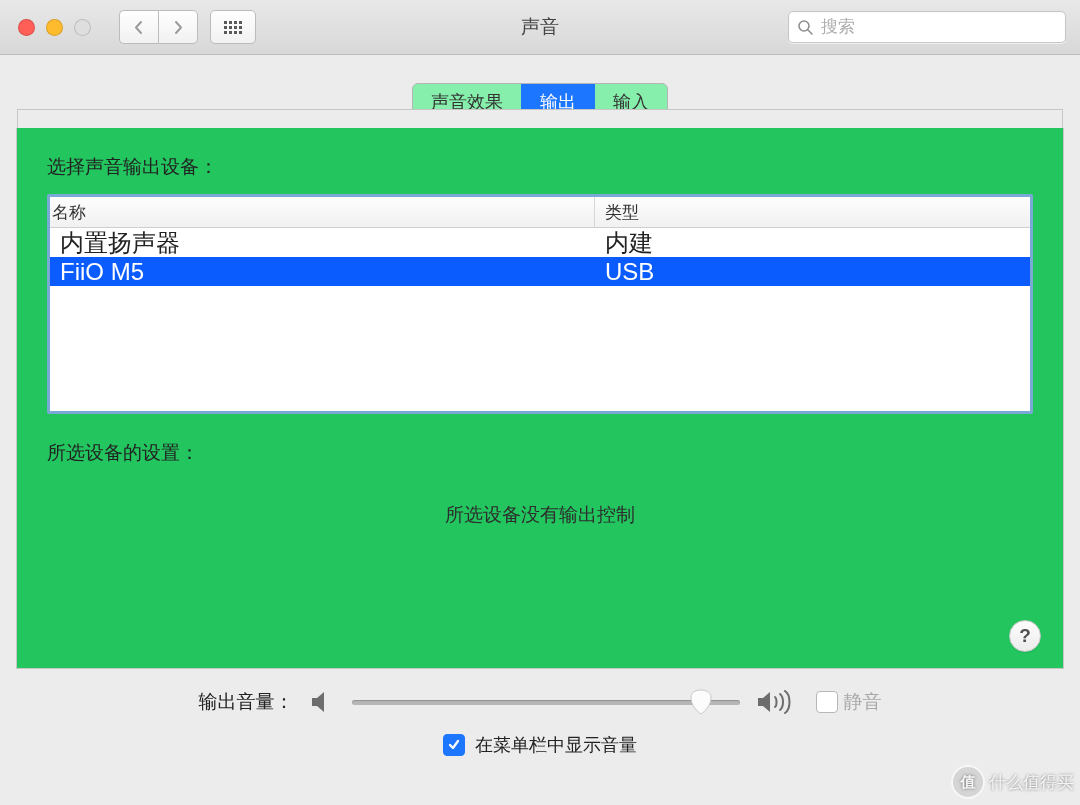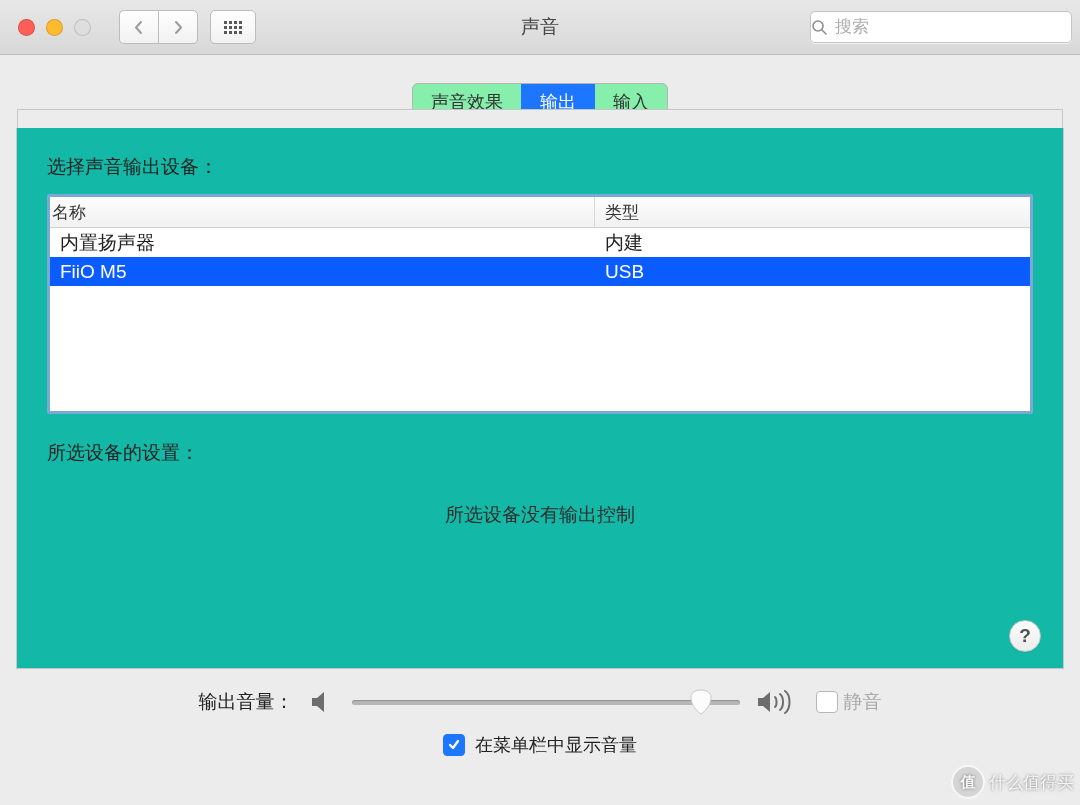--- a/index.html
+++ b/index.html
@@ -51,27 +51,27 @@
   }
   .gridglyph {
     display: grid; grid-template-columns: repeat(4,3px); grid-auto-rows: 3px; gap: 2px;
   }
   .gridglyph span {background:#585858;}
   .wintitle {
     position: absolute; left:0; right:0; text-align:center;
     font-size: 19px; color:#454545; pointer-events:none;
   }
   .searchwrap {
-    position: absolute; right: 8px; top: 11px;
+    position: absolute; right: 14px; top: 11px;
     width: 260px; height: 30px;
     border: 1px solid #c6c6c6;
     border-radius: 5px;
     background: #fff;
     display: flex; align-items: center;
-    padding: 0 0;
+    padding: 0 8px;
     box-shadow: 0 1px 0 rgba(255,255,255,0.6), inset 0 1px 2px rgba(0,0,0,0.03);
   }
   .searchwrap svg {flex: none; color:#8e8e8e;}
   .searchwrap input {
     border:none; outline:none; flex:1; font-size:17px; color:#333; background:transparent;
     margin-left:6px;
   }
   .searchwrap input::placeholder{color:#aeaeae;}
   
   .content {
@@ -90,21 +90,21 @@
   }
   .tabseg .seg + .seg {border-left:1px solid #c4b5fd;}
   .tabseg .seg.active { background:#1c76ff; color:#fff; border-left-color:#1c76ff;}
   .tabseg .seg.active + .seg {border-left-color:#1c76ff;}
   .panel {
     margin-top:12px;
     border:1px solid #c6c6c6;
     border-top:none;
     height: 540px;
     position:relative;
-    background:#14b8a6;
+    background:#22c55e;
   }
   .panel::before{
     content:""; position:absolute; top:-19px; left:0; right:0;
     border-top:1px solid #c6c6c6; height:18px;
     border-left:1px solid #c6c6c6; border-right:1px solid #c6c6c6;
     background:#ececec;
   }
   .panel-inner {padding: 26px 30px 0 30px;}
   .subtitle {font-size:19px; color:#222; margin-bottom:14px;}
   .listbox {
@@ -117,21 +117,21 @@
   }
   .listhead {
     display:flex;
     background: linear-gradient(#fdfdfd,#f1f1f1);
     border-bottom:1px solid #cfcfcf;
     height:30px; font-size:17px; color:#333;
   }
   .col-name {flex: 0 0 545px; padding:4px 2px; border-right:1px solid #d7d7d7; box-sizing:border-box;}
   .col-type {flex:1; padding:4px 10px;}
   .listrow {
-    display:flex; height:29px; font-size:19px;
+    display:flex; height:29px; font-size:24px;
     align-items:center;
   }
   .listrow.selected {background:#0a5cff; color:#fff;}
   .listrow .cname {flex:0 0 545px; padding:1px 10px; box-sizing:border-box;}
   .listrow .ctype {flex:1; padding:1px 10px;}
   .settings-label {margin-top:26px; font-size:19px;}
   .settings-msg {text-align:center; font-size:19px; color:#2d2d2d; margin-top:36px;}
   .helpbtn {
     position:absolute; right:22px; bottom:16px;
     width:30px; height:30px; border-radius:50%;

